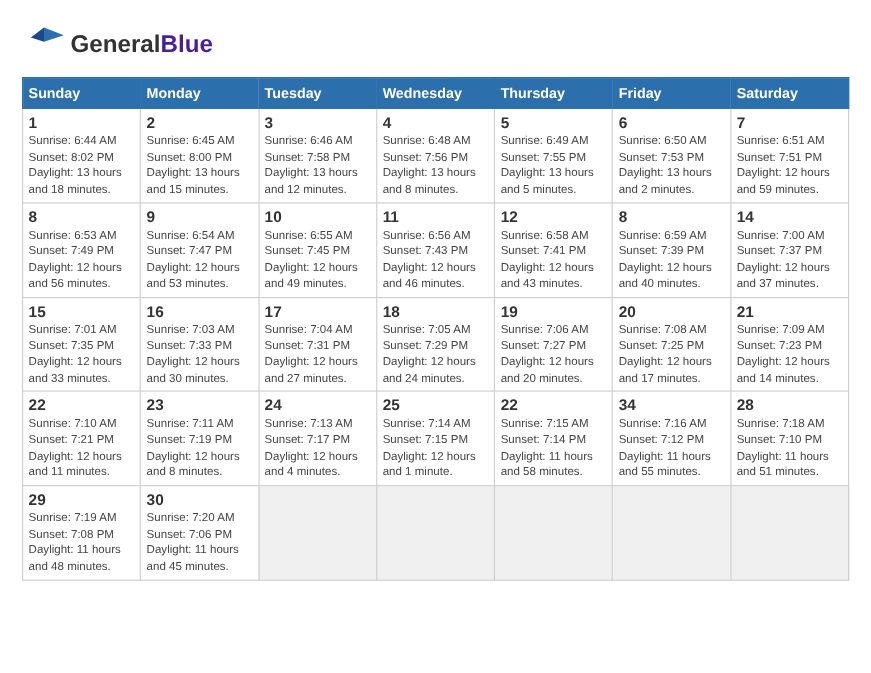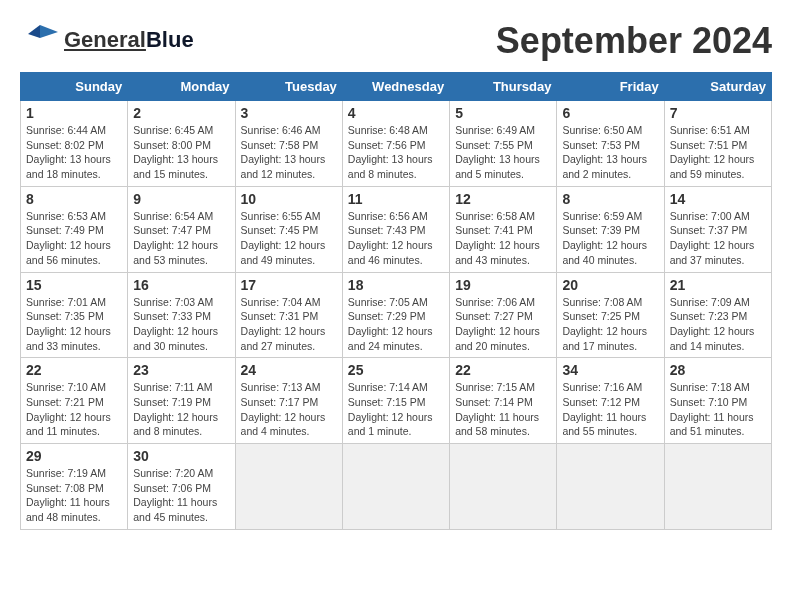--- a/index.html
+++ b/index.html
@@ -15,43 +15,43 @@
       justify-content: space-between;
       align-items: flex-start;
       margin-bottom: 10px;
     }
     .logo-text {
       font-size: 22px;
       font-weight: bold;
       color: #333;
       line-height: 1.1;
     }
-    .logo-text span.general { color: #333; text-decoration: underline; }
-    .logo-text span.blue { color: #0f172a; }
+    .logo-text span.general { color: #333; }
+    .logo-text span.blue { color: #4c1d95; }
     .title-block {
       text-align: right;
     }
     .month-title {
       font-size: 36px;
       font-weight: bold;
       color: #333;
     }
     .location {
       font-size: 14px;
       color: #555;
     }
     .calendar {
       width: 100%;
       border-collapse: collapse;
       font-size: 11px;
     }
     .calendar th {
       background-color: #2c6fad;
       color: #fff;
-      text-align: right;
+      text-align: left;
       padding: 6px 5px;
       font-size: 13px;
       font-weight: bold;
       border: 1px solid #2c6fad;
     }
     .calendar td {
       border: 1px solid #ccc;
       vertical-align: top;
       padding: 4px 5px;
       width: 14.28%;
@@ -90,21 +90,20 @@
     <svg width="40" height="40" viewBox="0 0 40 40">
 
       <polygon points="20,5 38,12 20,18" fill="#2c6fad"></polygon>
       <polygon points="20,5 8,14 20,18" fill="#1a4a8a"></polygon>
     </svg>
     <div class="logo-text">
       <span class="general">General</span><span class="blue">Blue</span>
     </div>
   </div>
   <div class="title-block">
-    <div class="month-title">September 2024</div>
   </div>
 </div>
 
 <table class="calendar">
   <thead>
     <tr>
     <th>Sunday</th>
         <th>Monday</th>
         <th>Tuesday</th>
         <th>Wednesday</th>

